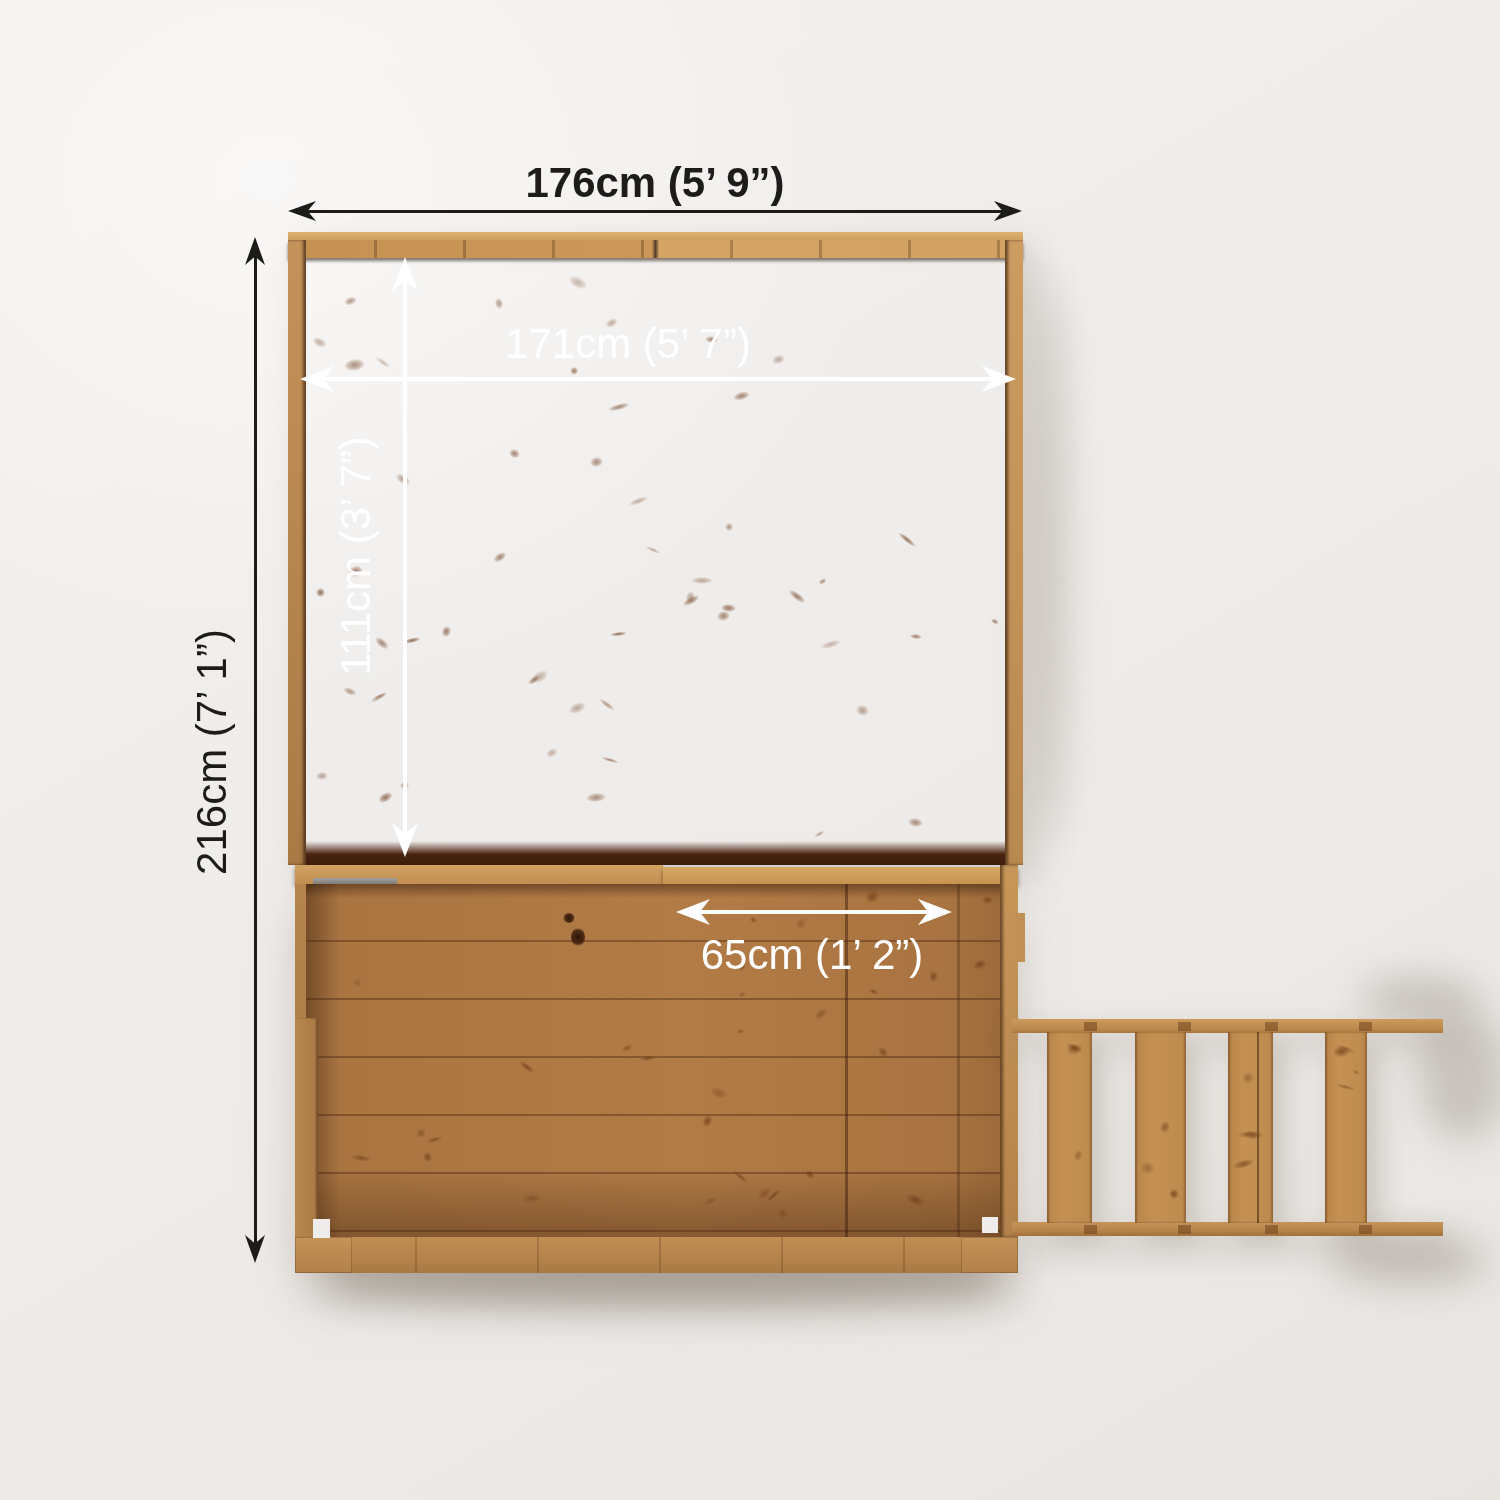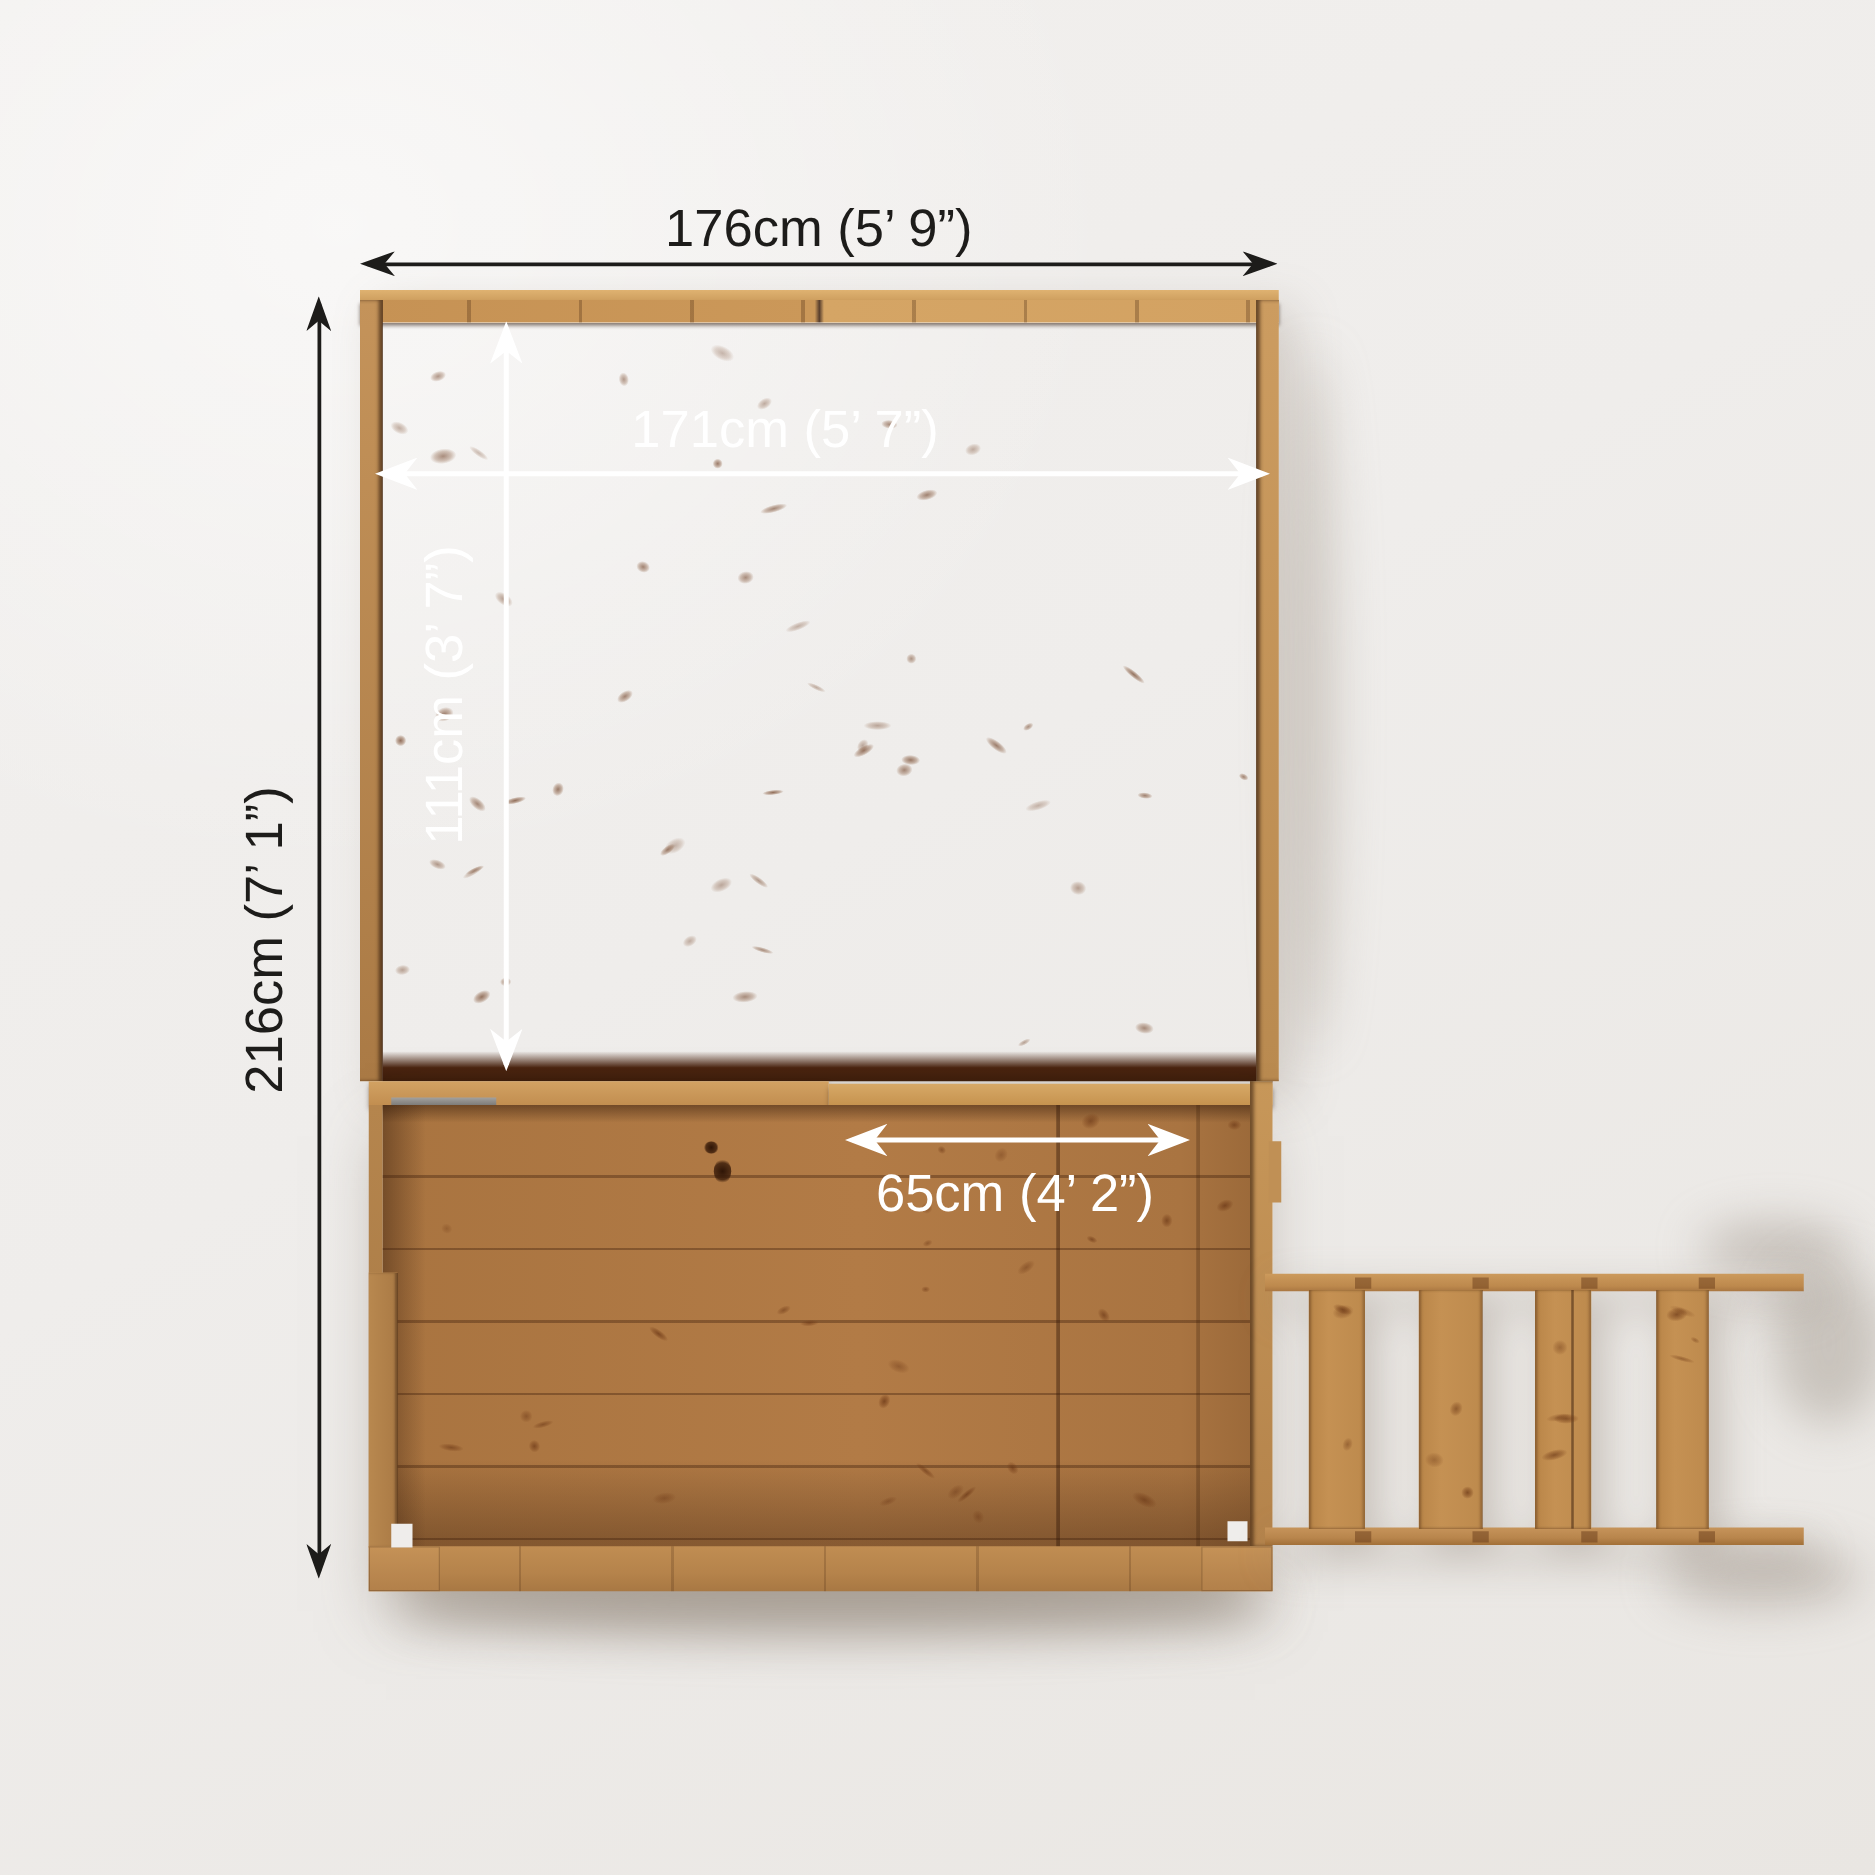--- a/index.html
+++ b/index.html
@@ -252,21 +252,21 @@
     <div class="abs ladder-tenon" style="left:72px;top:206px;"></div>
     <div class="abs ladder-tenon" style="left:166px;top:206px;"></div>
     <div class="abs ladder-tenon" style="left:253px;top:206px;"></div>
     <div class="abs ladder-tenon" style="left:347px;top:206px;"></div>
   </div>
 
   <div>
     <div class="abs dim-line" style="left:294px;top:210px;width:722px;height:3px;"></div>
     <div class="abs dim-head h-left" style="left:288px;top:201px;width:28px;height:20px;"></div>
     <div class="abs dim-head h-right" style="left:994px;top:201px;width:28px;height:20px;"></div>
-    <div class="abs dim-label" style="left:655px;top:183px;">176cm (5’ 9”)</div>
+    <div class="abs dim-label" style="left:655px;top:183px;font-weight:bold;">176cm (5’ 9”)</div>
   </div>
 
   <div>
     <div class="abs dim-line" style="left:254px;top:243px;width:3px;height:1014px;"></div>
     <div class="abs dim-head h-up" style="left:245px;top:237px;width:20px;height:28px;"></div>
     <div class="abs dim-head h-down" style="left:245px;top:1235px;width:20px;height:28px;"></div>
     <div class="abs dim-label vert" style="left:212px;top:752px;">216cm (7’ 1”)</div>
   </div>
 
   <div>
@@ -280,16 +280,16 @@
     <div class="abs dim-line white" style="left:403px;top:262px;width:4px;height:590px;"></div>
     <div class="abs dim-head white h-up" style="left:392px;top:257px;width:26px;height:34px;"></div>
     <div class="abs dim-head white h-down" style="left:392px;top:823px;width:26px;height:34px;"></div>
     <div class="abs dim-label white vert" style="left:356px;top:556px;">111cm (3’ 7”)</div>
   </div>
 
   <div>
     <div class="abs dim-line white" style="left:682px;top:910px;width:264px;height:4px;"></div>
     <div class="abs dim-head white h-left" style="left:676px;top:899px;width:34px;height:26px;"></div>
     <div class="abs dim-head white h-right" style="left:918px;top:899px;width:34px;height:26px;"></div>
-    <div class="abs dim-label white" style="left:812px;top:955px;">65cm (4’ 2”)</div>
+    <div class="abs dim-label white" style="left:812px;top:955px;">65cm (1’ 2”)</div>
   </div>
 
 </div>
 
 </body></html>

